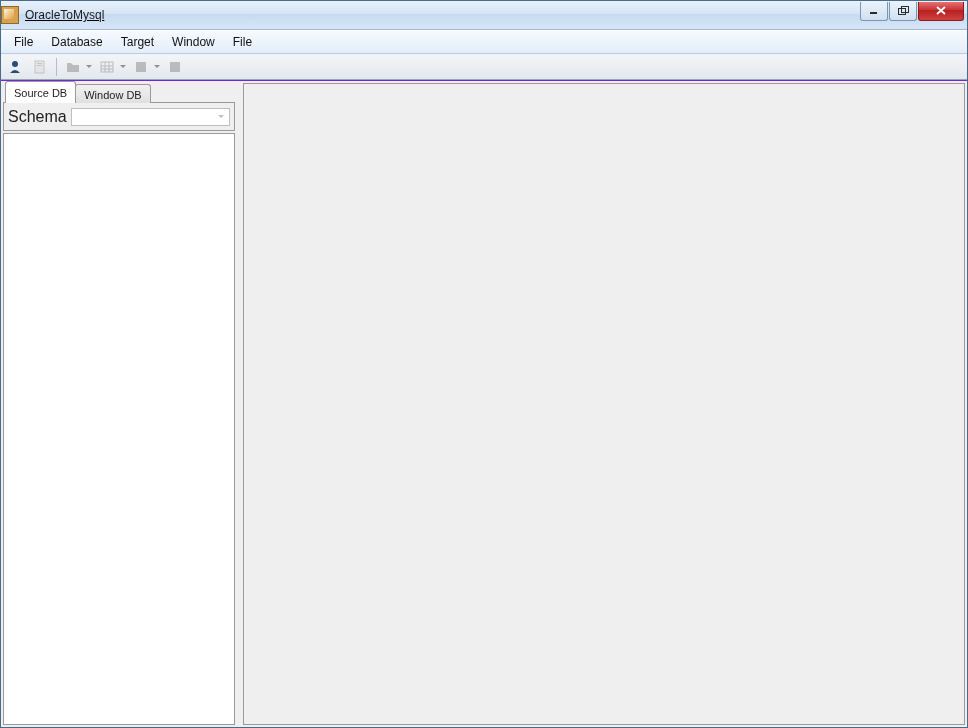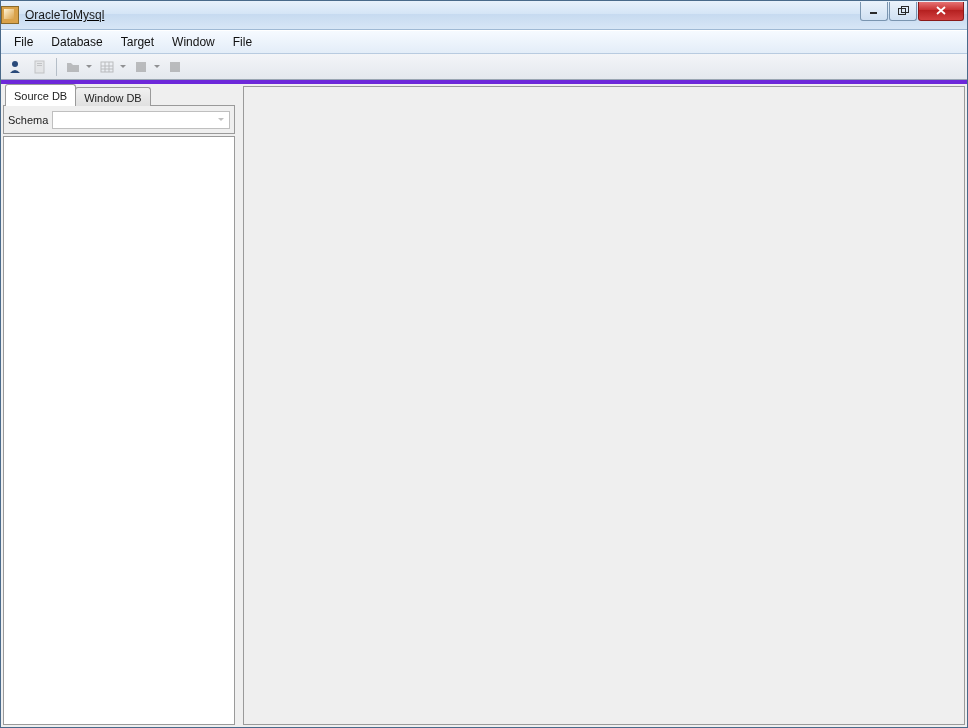--- a/index.html
+++ b/index.html
@@ -122,21 +122,21 @@
   .tb-drop .caret {
     width: 10px;
     display:flex; align-items:center; justify-content:center;
   }
   .caret svg { opacity:0.55;}
   
   .client {
     flex: 1;
     display: flex;
     background: #efefef;
-    border-top: 4px solid #6d28d9;
+    border-top: 1px solid #6d28d9;
     padding: 2px;
     gap: 8px;
     box-sizing: border-box;
   }
   .left-pane {
     width: 232px;
     display: flex;
     flex-direction: column;
     background: #efefef;
   }
@@ -175,21 +175,21 @@
     border: 1px solid #9a9a9a;
     background: #efefef;
     margin-top: -1px;
     display: flex;
     align-items: center;
     padding: 0 4px;
     gap: 4px;
     box-sizing: border-box;
   }
   .schema-label {
-    font-size: 11px;
+    font-size: 16px;
     color: #222;
   }
   .schema-select {
     flex: 1;
     height: 18px;
     border: 1px solid #bfbfbf;
     background: #fff;
     display:flex;
     align-items:center;
     justify-content:flex-end;

